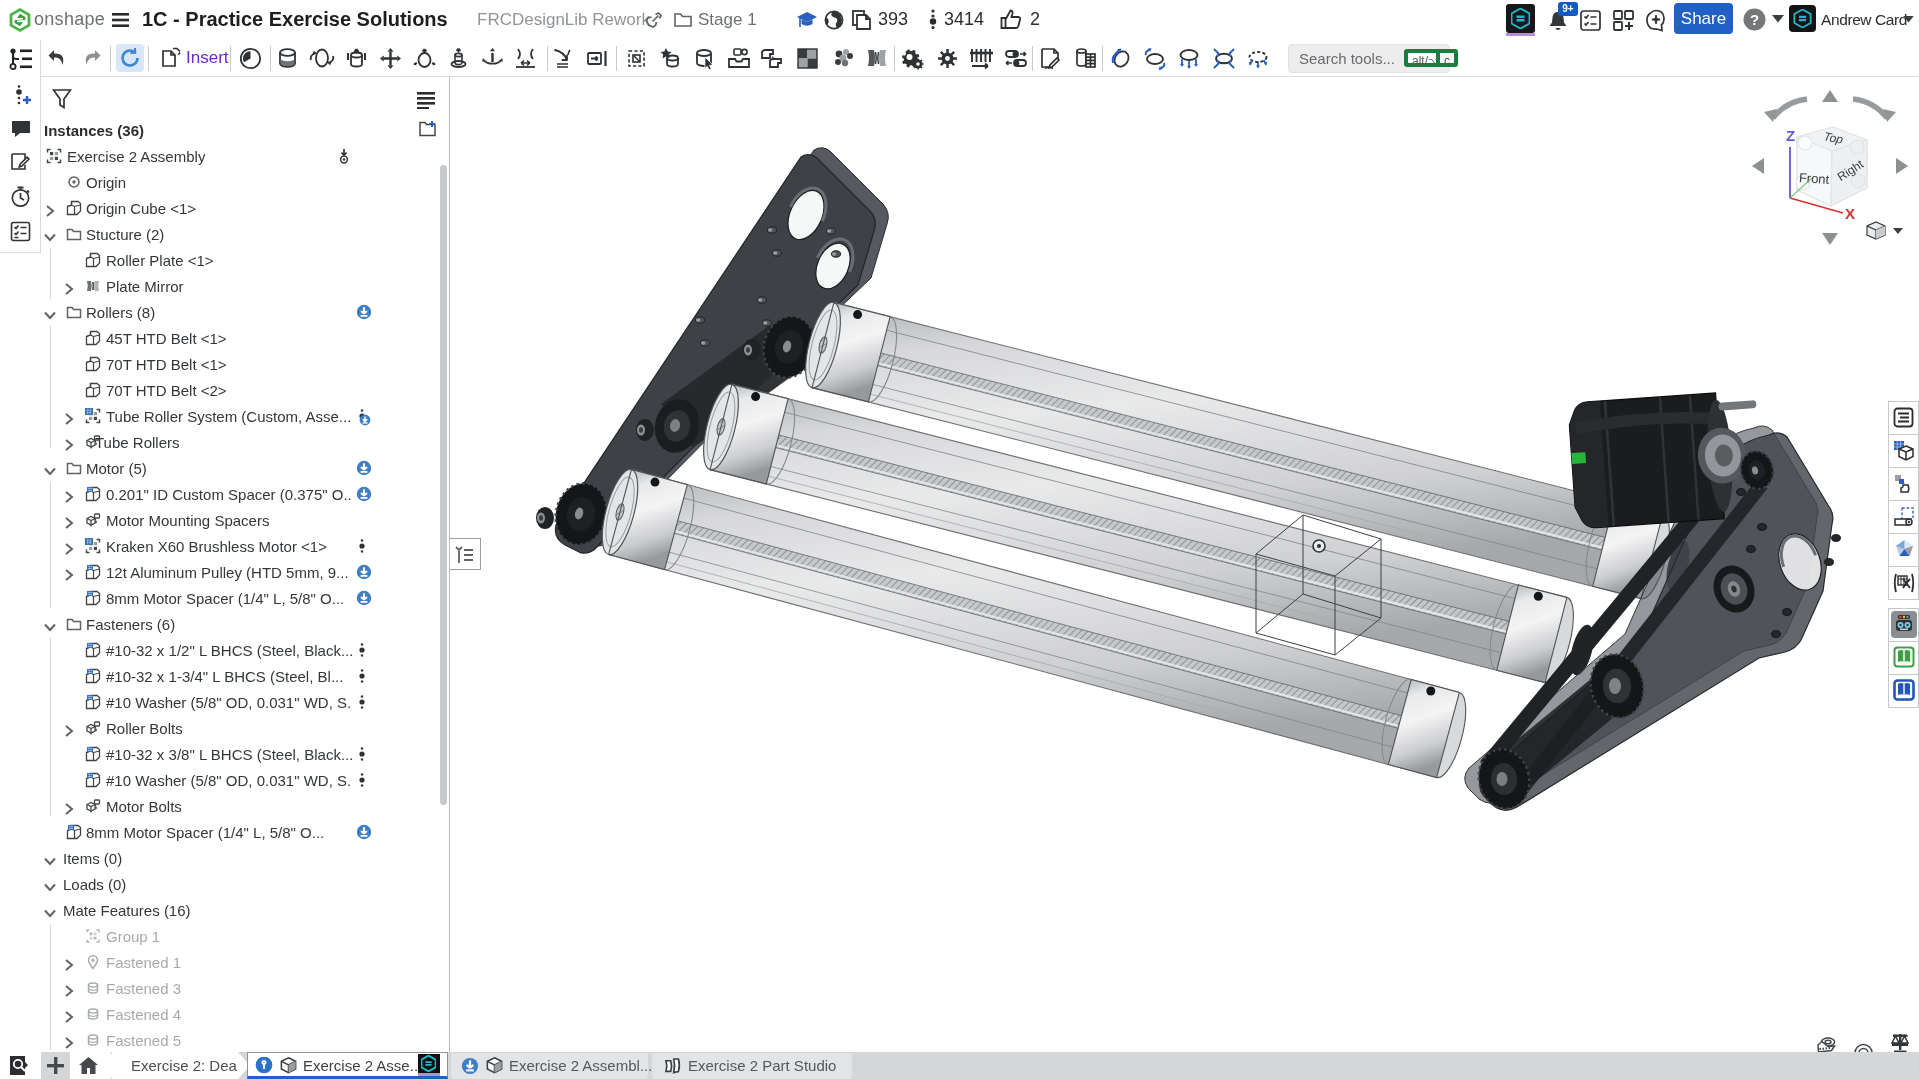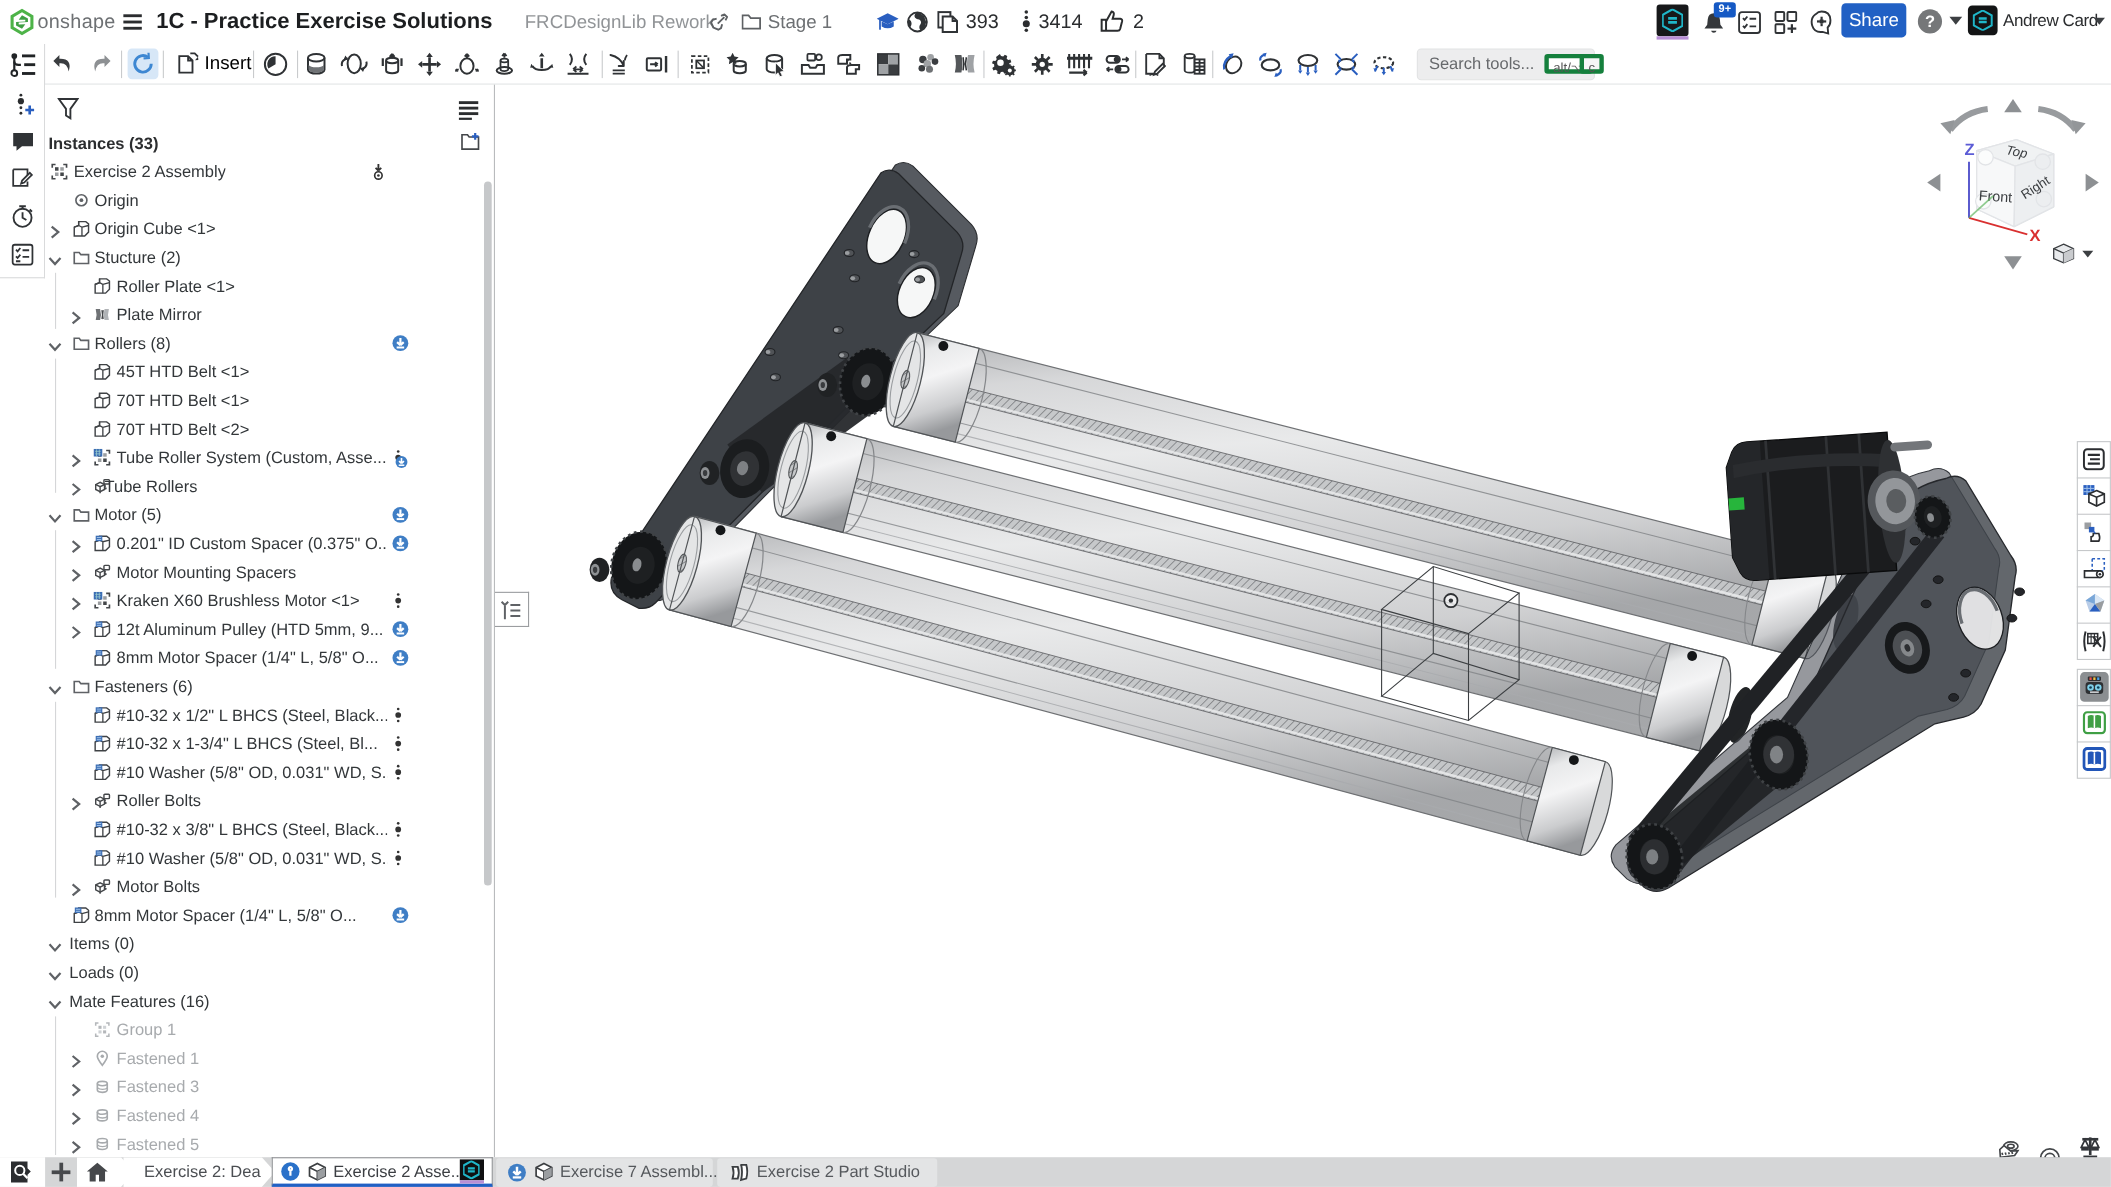--- a/index.html
+++ b/index.html
@@ -142,21 +142,21 @@
   <div class="abs" style="left:116px;top:4px;width:28px;height:28px;background:#d7e7f7;border-radius:4px"></div>
   <svg class="ticon" style="left:119px" width="22" height="22" viewBox="0 0 22 22" fill="none" stroke="#3d87d2" stroke-width="2.6">
     <path d="M18.5 11 a7.5 7.5 0 1 1 -3 -6"></path>
       <path d="M16 1 l0.3 4.8 -4.8 0.3" stroke-width="2"></path>
   </svg>
   <svg class="ticon" style="left:160px" width="22" height="22" viewBox="0 0 22 22" fill="none" stroke="#2f3235" stroke-width="1.7">
     <path d="M3 4 v15 h12 v-11 l-4 -4 z M11 4 v4 h4"></path>
       <path d="M13 1.5 h4 l3 3" fill="none"></path>
       <path d="M20 4.5 l0.3 3 -3 0.3" fill="#2f3235" stroke="none"></path>
   </svg>
-  <div class="abs" style="left:186px;top:8px;font-size:17px;color:#000000">Insert</div>
+  <div class="abs" style="left:186px;top:8px;font-size:17px;color:#6d28d9">Insert</div>
   <svg class="ticon" style="left:239px" width="23" height="23" viewBox="0 0 23 23">
     <circle cx="11.5" cy="11.5" r="9.7" fill="none" stroke="#2f3235" stroke-width="1.8"></circle>
     <path d="M11.5 11.5 V4.2 A 7.3 7.3 0 0 0 5 15.2 Z" fill="#2f3235"></path>
   </svg>
 
   <svg class="ticon" style="left:276px" width="23" height="23" viewBox="0 0 23 23">
     <path d="M4 5.5 v11 a7.5 3.4 0 0 0 15 0 v-11" fill="none" stroke="#2f3235" stroke-width="1.8"></path>
     <ellipse cx="11.5" cy="5.5" rx="7.5" ry="3.4" fill="none" stroke="#2f3235" stroke-width="1.8"></ellipse>
     <path d="M4.5 12 a7.5 3.4 0 0 0 14 0 v4 a7 3.2 0 0 1 -14 0 z" fill="#6f7275"></path>
   </svg>
@@ -471,21 +471,21 @@
 <div id="panel">
   <svg class="abs" style="left:11px;top:11px" width="20" height="22" viewBox="0 0 20 22">
     <path d="M1.5 2 h17 l-6.5 9 v8.5 l-4 -2.5 v-6 z" fill="none" stroke="#303336" stroke-width="1.7"></path>
   </svg>
   <svg class="abs" style="left:376px;top:14px" width="18" height="18" viewBox="0 0 18 18" fill="#2b2d2f">
     <rect y="1" width="18" height="2.6"></rect>
       <rect y="6" width="18" height="2.6"></rect>
       <rect y="11" width="18" height="2.6"></rect>
       <rect y="16" width="12" height="2"></rect>
   </svg>
-  <div class="abs" style="left:3px;top:45px;font-size:15px;font-weight:bold;color:#2b2d2f">Instances (33)</div>
+  <div class="abs" style="left:3px;top:45px;font-size:15px;font-weight:bold;color:#2b2d2f">Instances (36)</div>
   <svg class="abs" style="left:378px;top:43px" width="20" height="18" viewBox="0 0 20 18">
     <path d="M1 2.5 h5 l1.5 2 h8.5 v11 h-15 z" fill="none" stroke="#44474a" stroke-width="1.5"></path>
     <path d="M13 1 v6 M10 4 h6" stroke="#2a5fc0" stroke-width="2"></path>
   </svg>
   <div id="tree">
 <div class="abs" style="left:9px;top:171px;width:1px;height:51px;background:#d5d6d8"></div>
 <div class="abs" style="left:9px;top:249px;width:1px;height:122px;background:#d5d6d8"></div>
 <div class="abs" style="left:9px;top:405px;width:1px;height:126px;background:#d5d6d8"></div>
 <div class="abs" style="left:9px;top:561px;width:1px;height:178px;background:#d5d6d8"></div>
 <div class="abs" style="left:9px;top:847px;width:1px;height:126px;background:#d5d6d8"></div>
@@ -1243,21 +1243,21 @@
       </svg>
     <div class="abs" style="left:170px;top:20px;width:22px;height:3px;background:#b88fd6"></div>
   </div>
   <div class="abs" style="left:451px;top:1px;width:197px;height:26px;background:#e3e4e5;border-radius:3px">
     <svg class="abs" style="left:10px;top:4px" width="18" height="18" viewBox="0 0 16 16">
         <use href="#upd"></use>
       </svg>
     <svg class="abs" style="left:34px;top:3px" width="19" height="19" viewBox="0 0 16 16">
         <use href="#cube3d"></use>
       </svg>
-    <span class="abs" style="left:58px;top:4px;font-size:15px;color:#55585c">Exercise 7 Assembl...</span>
+    <span class="abs" style="left:58px;top:4px;font-size:15px;color:#55585c">Exercise 2 Assembl...</span>
   </div>
   <div class="abs" style="left:652px;top:1px;width:200px;height:26px;background:#e3e4e5;border-radius:3px">
     <svg class="abs" style="left:11px;top:3px" width="19" height="19" viewBox="0 0 16 16">
         <use href="#pstudio"></use>
       </svg>
     <span class="abs" style="left:36px;top:4px;font-size:15px;color:#55585c">Exercise 2 Part Studio</span>
   </div>
 </div>
 
 </body></html>

